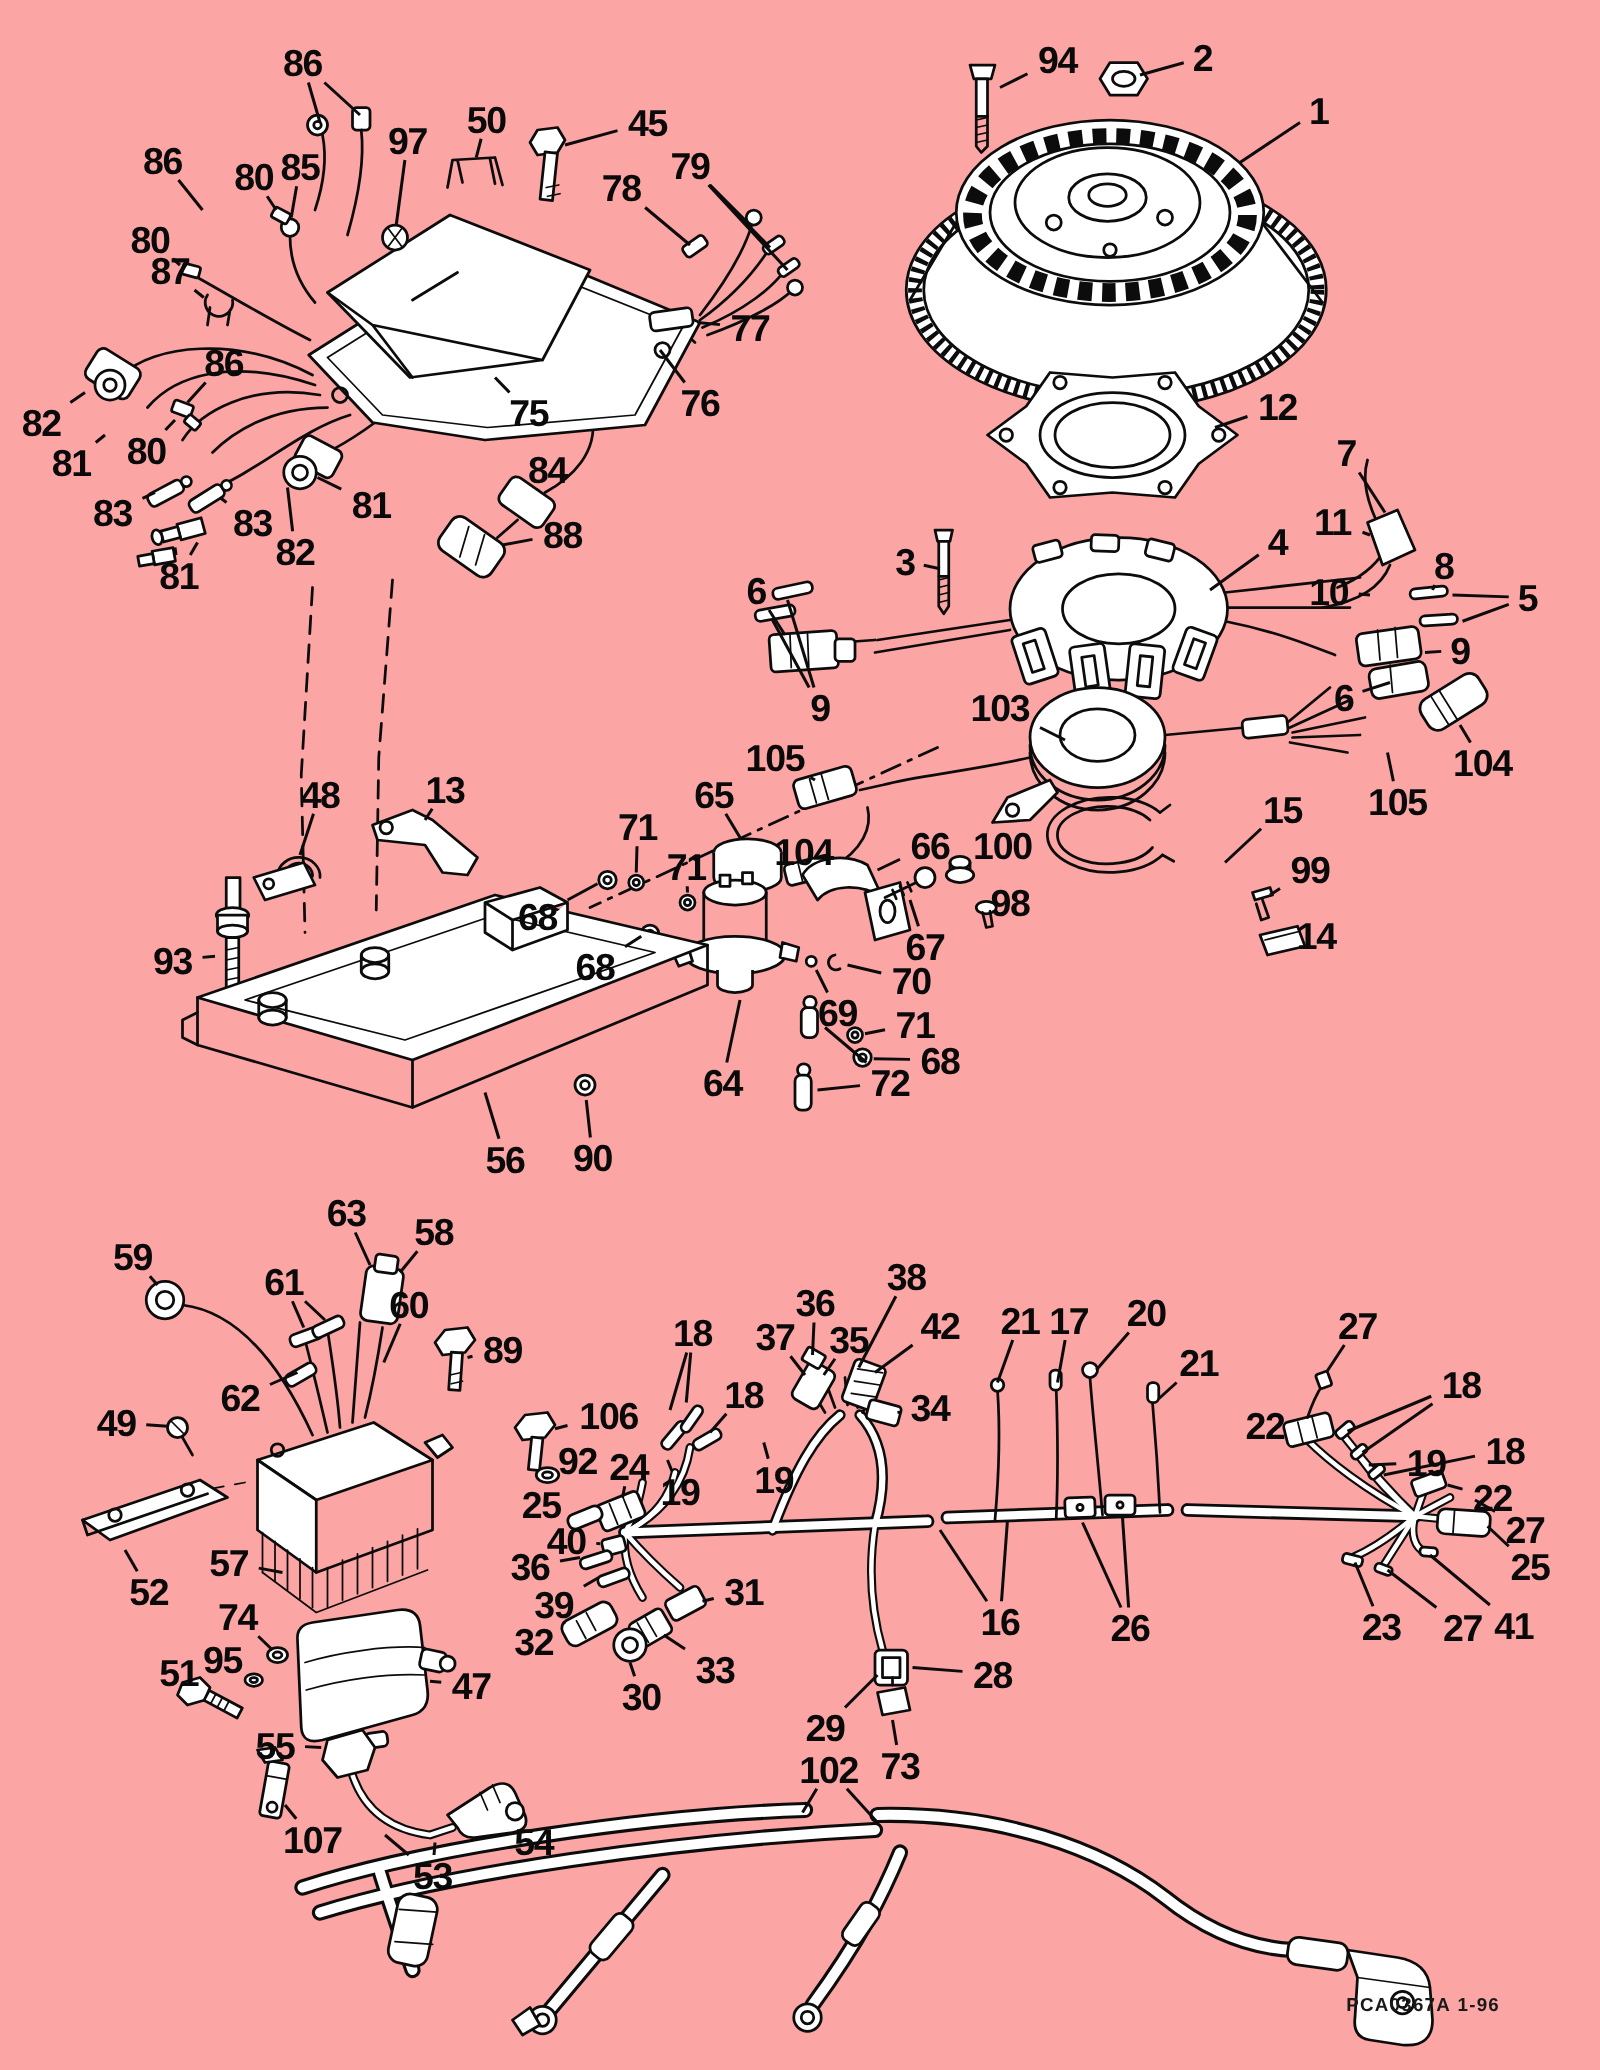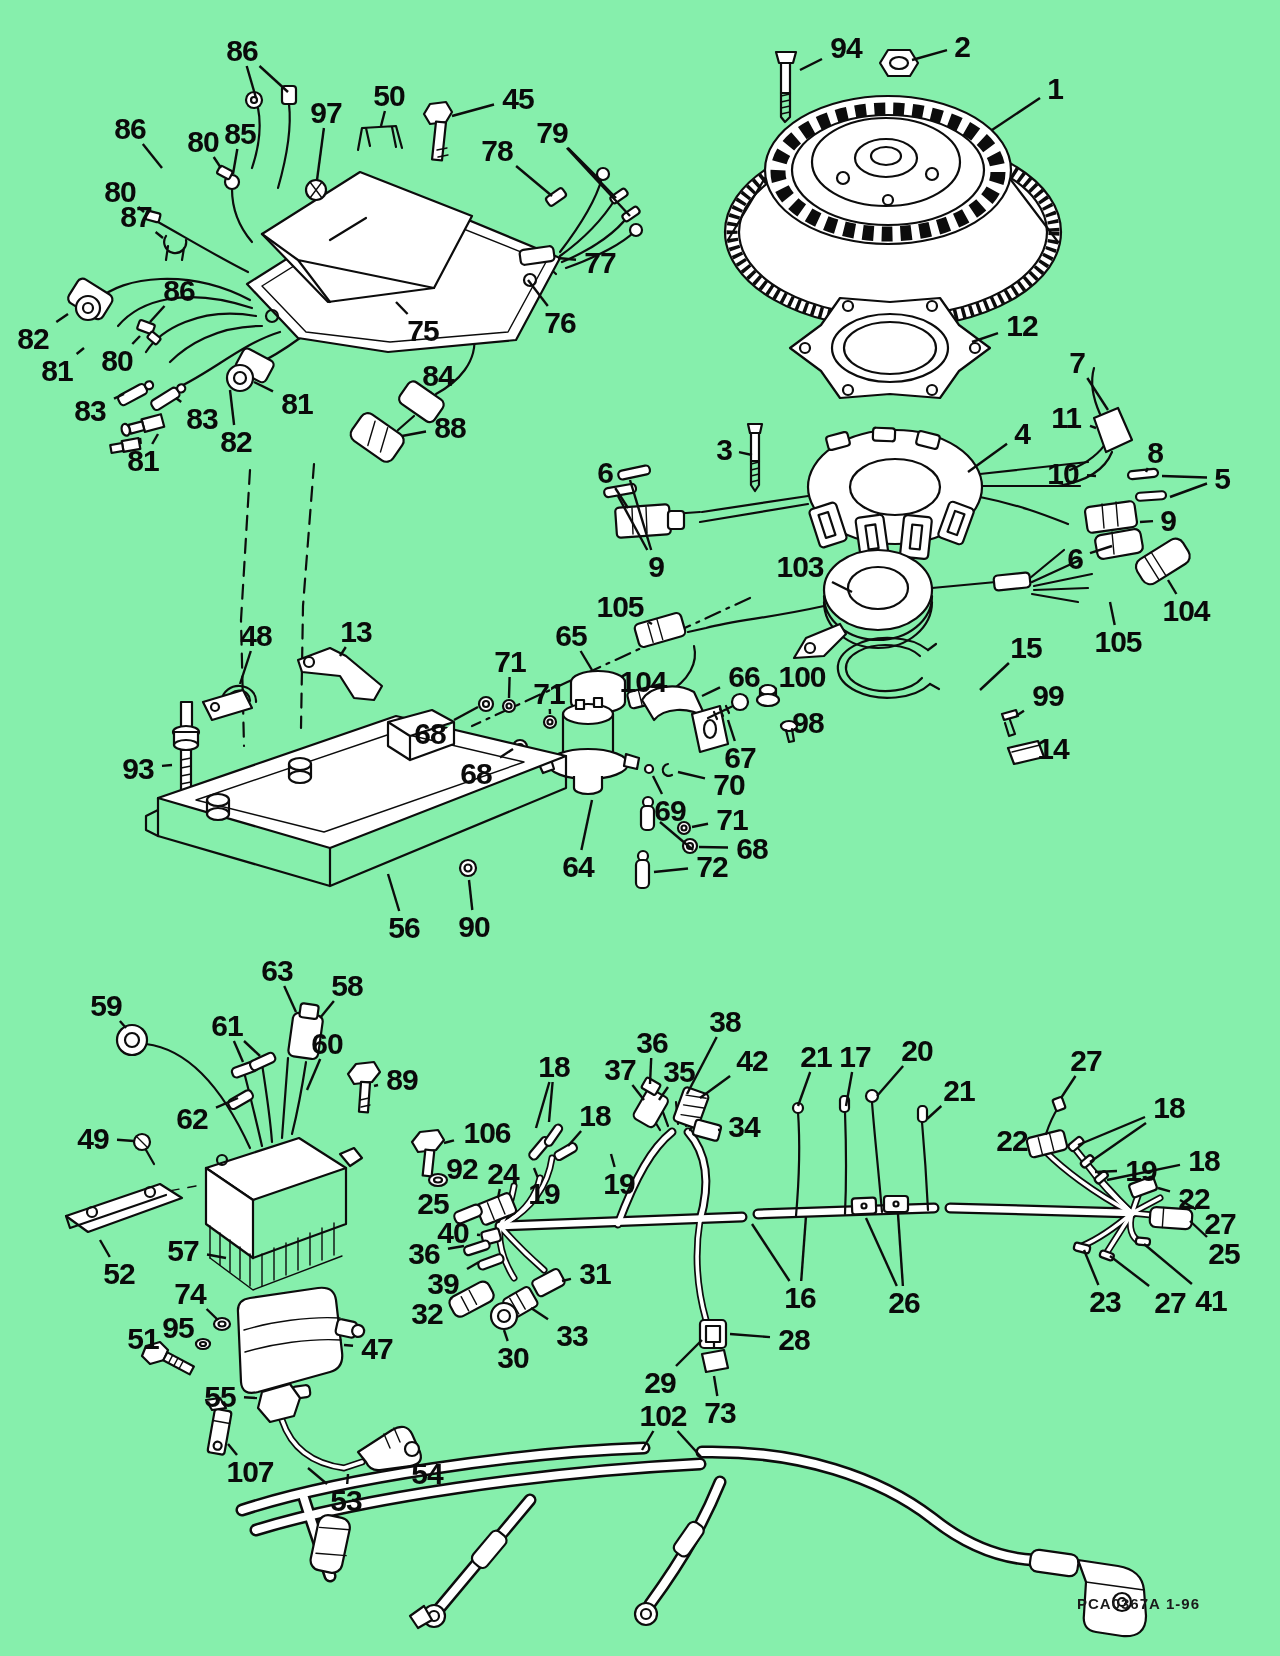--- a/index.html
+++ b/index.html
@@ -1,16 +1,16 @@
 <!DOCTYPE html>
 <html><head>
 <meta charset="utf-8">
 <style>
   html,body { margin:0; padding:0; background:#ffffff; }
-  .page { position:relative; width:1280px; height:1656px; background:#86efac; margin:0 auto; overflow:hidden; }
+  .page { position:relative; width:1280px; height:1656px; background:#fca5a5; margin:0 auto; overflow:hidden; }
   svg { position:absolute; inset:0; }
   .ln   { fill:none; stroke:#0c0c0c; stroke-width:2.2; stroke-linecap:round; stroke-linejoin:round; }
   .lnw  { fill:#ffffff; stroke:#0c0c0c; stroke-width:2.2; stroke-linejoin:round; }
   .thin { stroke-width:1.4; }
   .dash { stroke-dasharray:14 9; }
   .dashdot { stroke-dasharray:16 7 3 7; }
   .teeth  { fill:none; stroke:#0c0c0c; stroke-width:11; stroke-dasharray:3.5 4.5; }
   .teeth2 { fill:none; stroke:#0c0c0c; stroke-width:15; stroke-dasharray:11 8; }
   .tu11  { fill:none; stroke:#0c0c0c; stroke-width:11; stroke-linecap:round; }
   .tu11i { fill:none; stroke:#ffffff; stroke-width:6.5; stroke-linecap:round; }

